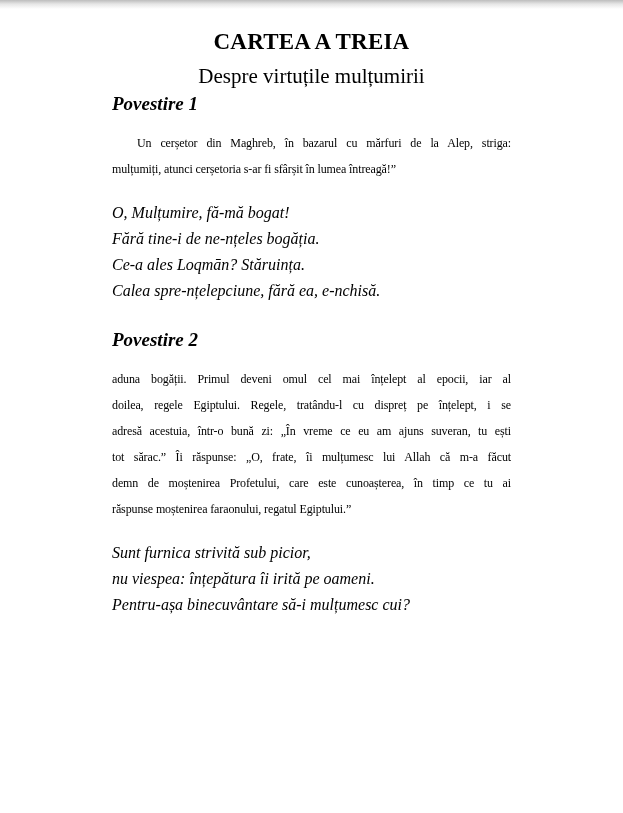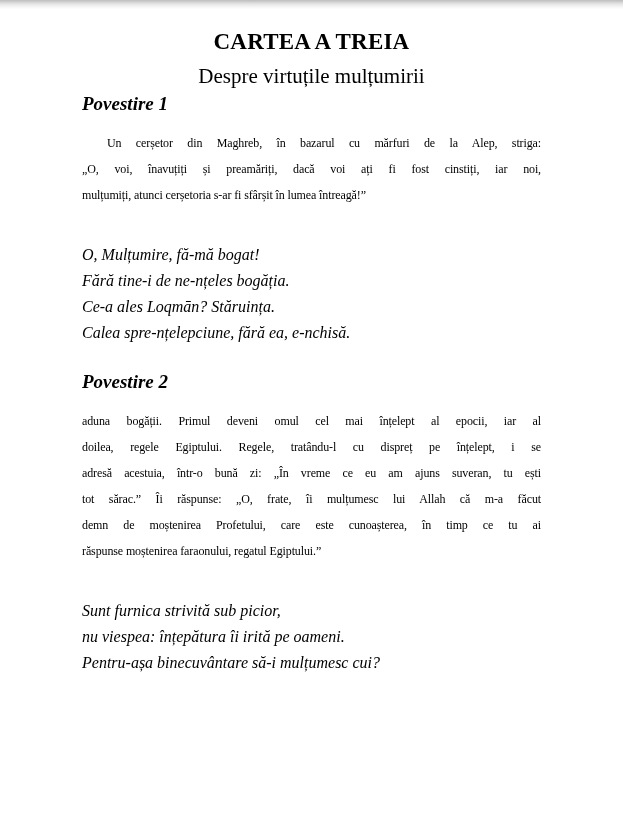--- a/index.html
+++ b/index.html
@@ -10,21 +10,21 @@
   body {
     width: 623px;
     height: 813px;
     overflow: hidden;
   }
   .page {
     position: relative;
     box-sizing: border-box;
     width: 623px;
     height: 813px;
-    padding: 0 82px;
+    padding: 0 112px;
     overflow: hidden; 
     background: #ffffff;
     color: #000000;
     font-family: "Liberation Serif", "DejaVu Serif", serif;
   }
   .top-shadow {
     position: absolute;
     top: 0; left: 0; right: 0;
     height: 9px;
     background: linear-gradient(to bottom, #bdbdbd 0%, #e6e6e6 45%, #ffffff 100%);
@@ -59,21 +59,21 @@
     font-size: 12px;
     line-height: 26px;
     letter-spacing: -0.12px;
     white-space: normal;
   }
   .j {
     text-align: justify;
     text-align-last: justify;
   }
   .indent { text-indent: 25px; }
-  .verse { margin-top: 34px; }
+  .verse { margin-top: 18px; }
   .vline {
     font-size: 16px;
     line-height: 26px;
     font-style: italic;
   }
 </style>
 </head>
 <body>
 
 <div class="page">
@@ -82,21 +82,20 @@
   <header>
     <h1 class="book-title">CARTEA A TREIA</h1>
     <h2 class="book-subtitle">Despre virtuțile mulțumirii</h2>
   </header>
 
   <section class="section-1">
     <h3 class="story-heading">Povestire 1</h3>
 
     <div class="para">
       <div class="pline j indent">Un cerșetor din Maghreb, în bazarul cu mărfuri de la Alep, striga:</div>
-      <div class="pline j">„O, voi, înavuțiți și preamăriți, dacă voi ați fi fost cinstiți, iar noi,</div>
       <div class="pline">mulțumiți, atunci cerșetoria s-ar fi sfârșit în lumea întreagă!”</div>
     </div>
 
     <div class="verse">
       <div class="vline">O, Mulțumire, fă-mă bogat!</div>
       <div class="vline">Fără tine-i de ne-nțeles bogăția.</div>
       <div class="vline">Ce-a ales Loqmān? Stăruința.</div>
       <div class="vline">Calea spre-nțelepciune, fără ea, e-nchisă.</div>
     </div>
   </section>

